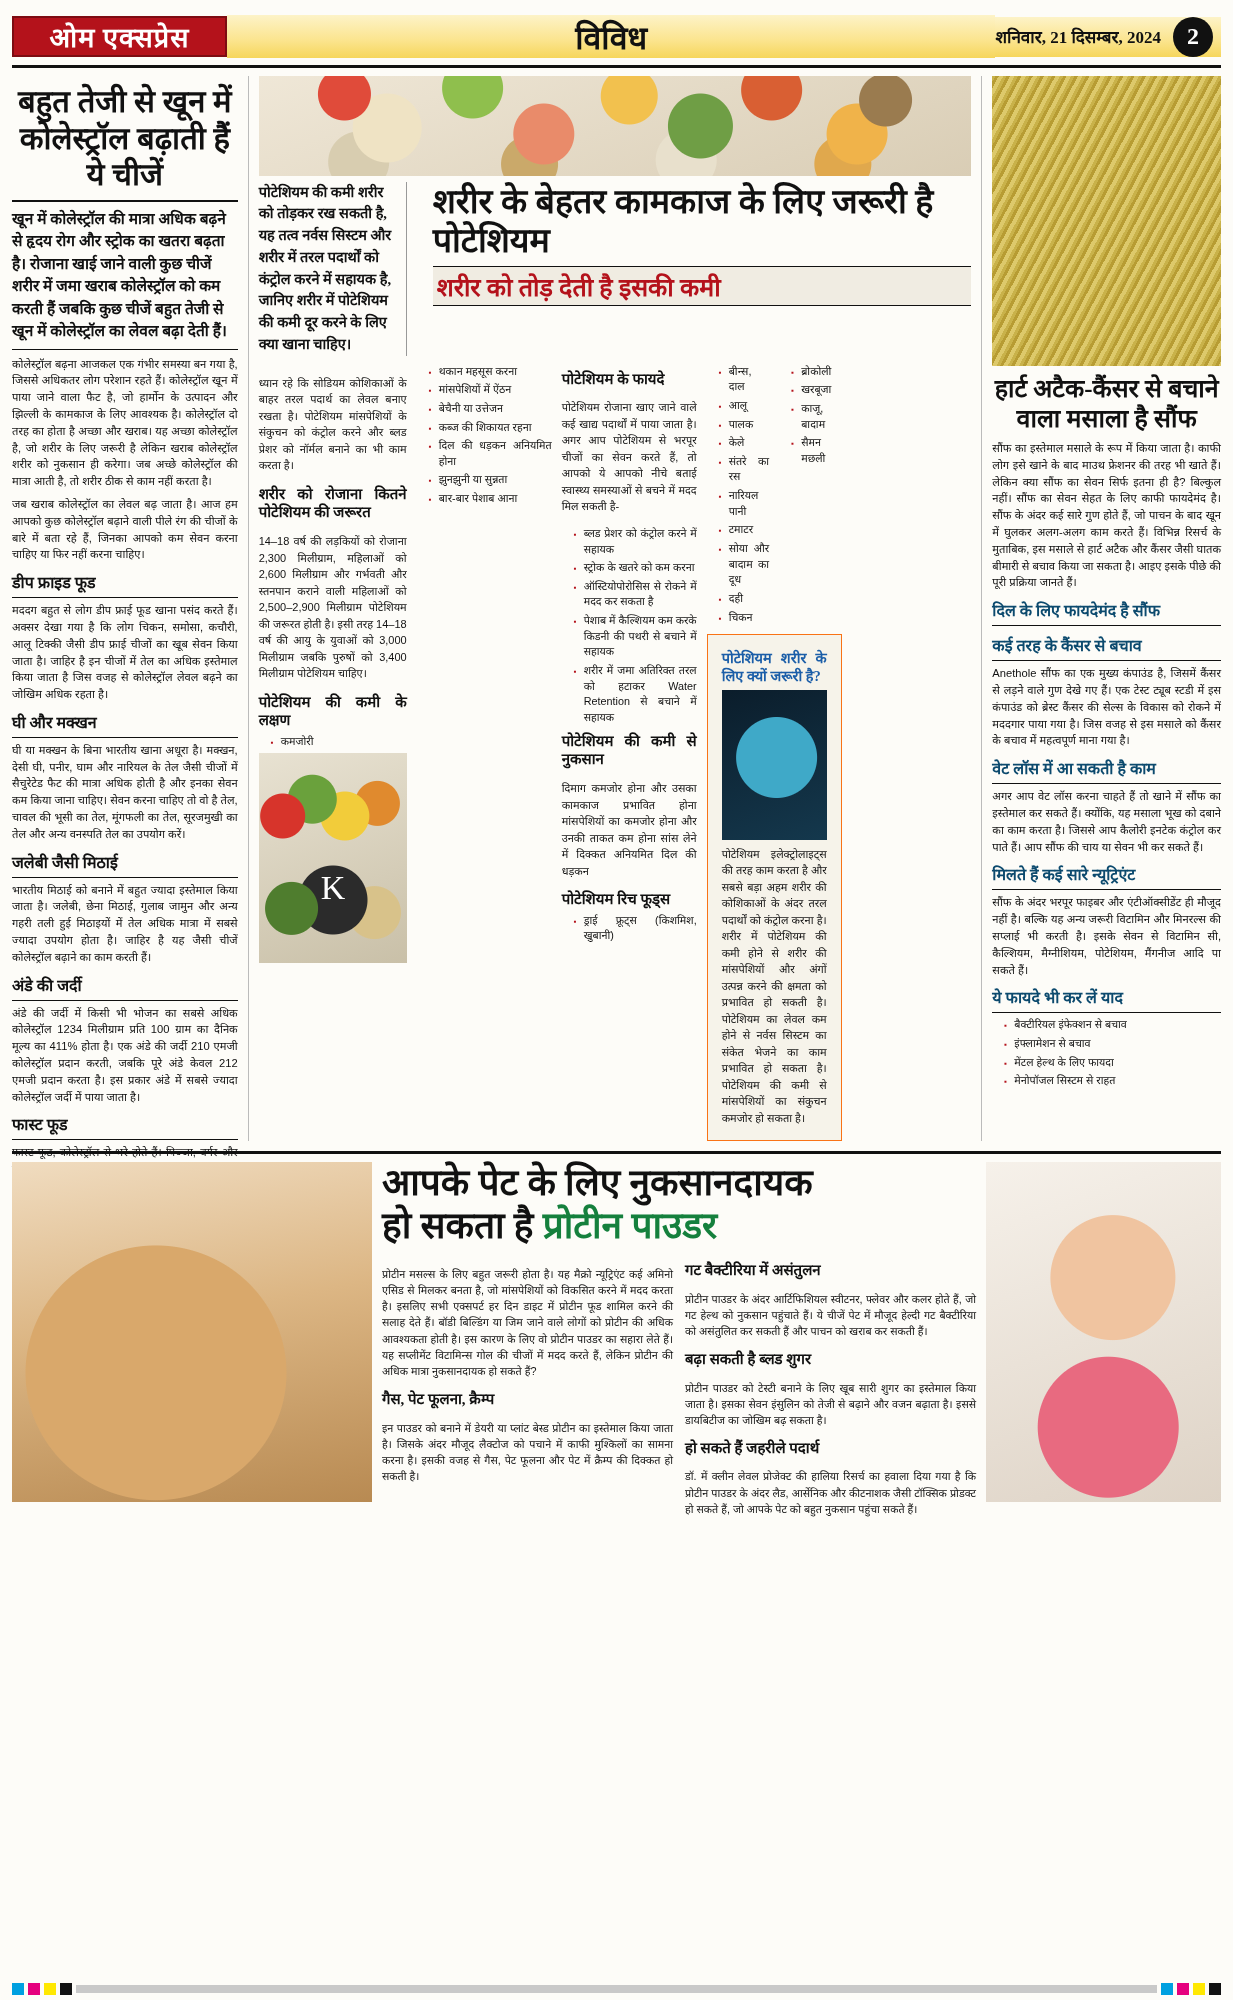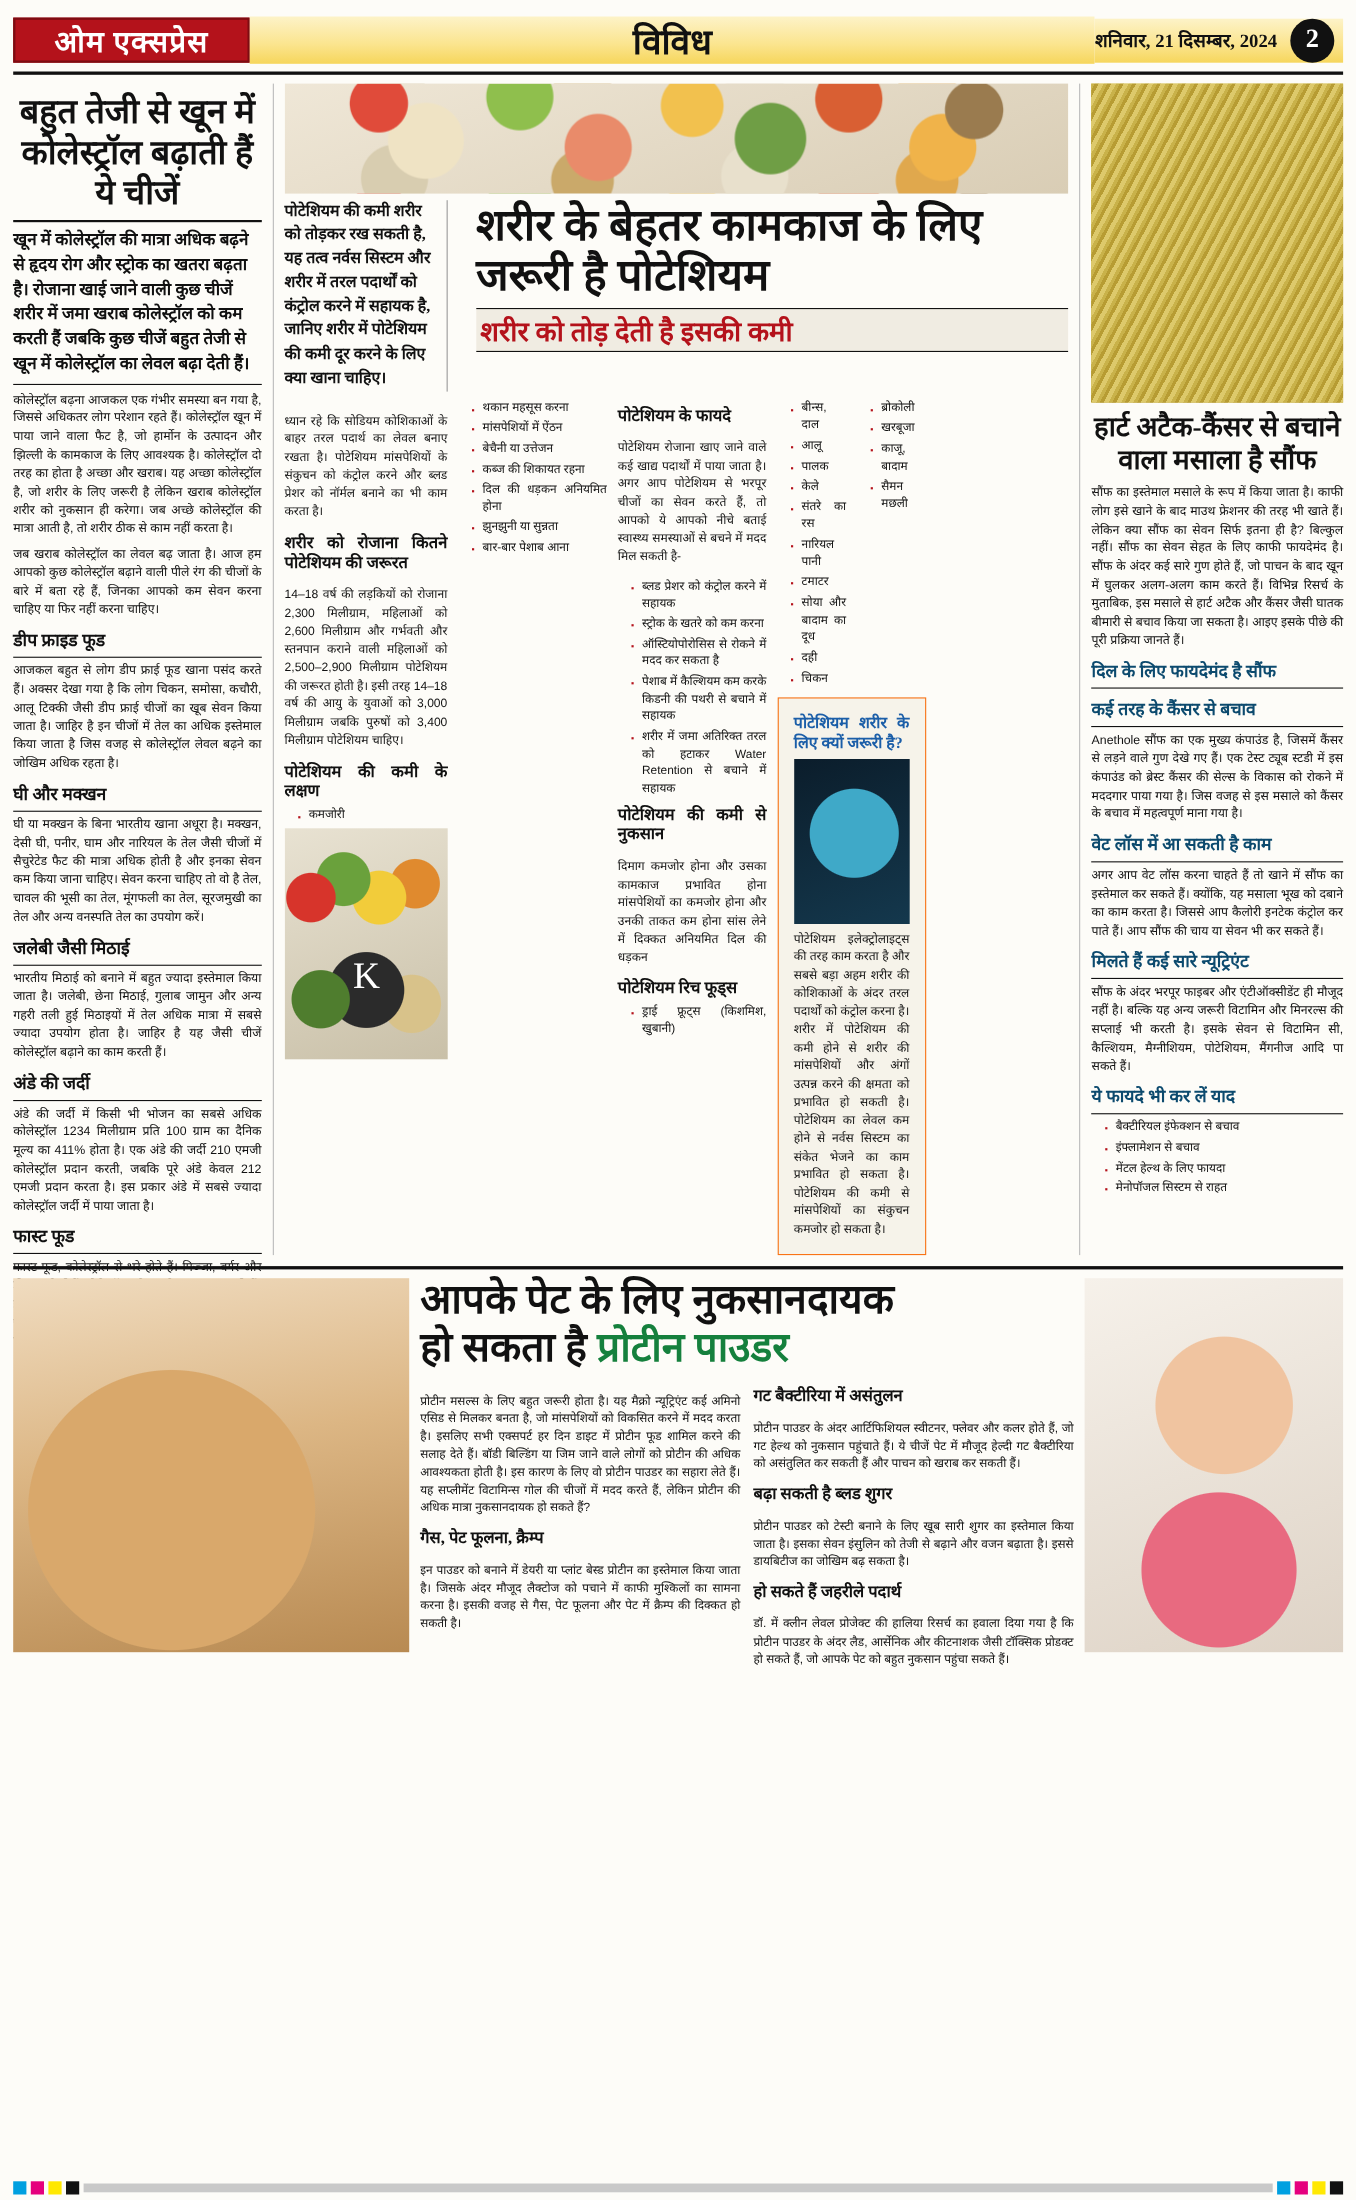--- a/index.html
+++ b/index.html
@@ -145,21 +145,21 @@
   
   .center-head-wrap { display:flex; gap:26px; margin-top:6px; }
   .center-kicker {
     width:148px; font-family:"Liberation Serif", serif; font-weight:bold; font-size:14.5px;
     line-height:1.5; border-right:1px solid #999; padding-right:8px;
   }
   .center-head {
     flex:1;
   }
   .center-head h2 {
-    margin:0; font-family:"Liberation Serif", serif; font-weight:bold; font-size:40px; line-height:1.15;
+    margin:0; font-family:"Liberation Serif", serif; font-weight:bold; font-size:34px; line-height:1.15;
   }
   .center-sub {
     margin-top:6px; background:#f0ece2; border-top:1px solid #111; border-bottom:1px solid #111;
     font-family:"Liberation Serif", serif; font-weight:bold; font-size:25px; color:#b4121b;
     padding:2px 4px;
   }
 
   .mid-cols { display:flex; gap:10px; margin-top:8px; }
   .mc { font-size:11px; line-height:1.5; text-align:justify; }
   .mc1 { width:148px; }
@@ -222,21 +222,21 @@
 
     <div class="col-left">
       <div class="img img-lipid"></div>
       <h1 class="head-left">बहुत तेजी से खून में कोलेस्ट्रॉल बढ़ाती हैं ये चीजें</h1>
       <div class="lead">खून में कोलेस्ट्रॉल की मात्रा अधिक बढ़ने से हृदय रोग और स्ट्रोक का खतरा बढ़ता है। रोजाना खाई जाने वाली कुछ चीजें शरीर में जमा खराब कोलेस्ट्रॉल को कम करती हैं जबकि कुछ चीजें बहुत तेजी से खून में कोलेस्ट्रॉल का लेवल बढ़ा देती हैं।</div>
       <div class="body-text">
         <p>कोलेस्ट्रॉल बढ़ना आजकल एक गंभीर समस्या बन गया है, जिससे अधिकतर लोग परेशान रहते हैं। कोलेस्ट्रॉल खून में पाया जाने वाला फैट है, जो हार्मोन के उत्पादन और झिल्ली के कामकाज के लिए आवश्यक है। कोलेस्ट्रॉल दो तरह का होता है अच्छा और खराब। यह अच्छा कोलेस्ट्रॉल है, जो शरीर के लिए जरूरी है लेकिन खराब कोलेस्ट्रॉल शरीर को नुकसान ही करेगा। जब अच्छे कोलेस्ट्रॉल की मात्रा आती है, तो शरीर ठीक से काम नहीं करता है।</p>
         <p>जब खराब कोलेस्ट्रॉल का लेवल बढ़ जाता है। आज हम आपको कुछ कोलेस्ट्रॉल बढ़ाने वाली पीले रंग की चीजों के बारे में बता रहे हैं, जिनका आपको कम सेवन करना चाहिए या फिर नहीं करना चाहिए।</p>
 
         <div class="sub">डीप फ्राइड फूड</div>
-        <p>आजकल बहुत से लोग डीप फ्राई फूड खाना पसंद करते हैं। अक्सर देखा गया है कि लोग चिकन, समोसा, कचौरी, आलू टिक्की जैसी डीप फ्राई चीजों का खूब सेवन किया जाता है। जाहिर है इन चीजों में तेल का अधिक इस्तेमाल किया जाता है जिस वजह से कोलेस्ट्रॉल लेवल बढ़ने का जोखिम अधिक रहता है।</p>
+        <p>मददग बहुत से लोग डीप फ्राई फूड खाना पसंद करते हैं। अक्सर देखा गया है कि लोग चिकन, समोसा, कचौरी, आलू टिक्की जैसी डीप फ्राई चीजों का खूब सेवन किया जाता है। जाहिर है इन चीजों में तेल का अधिक इस्तेमाल किया जाता है जिस वजह से कोलेस्ट्रॉल लेवल बढ़ने का जोखिम अधिक रहता है।</p>
 
         <div class="sub">घी और मक्खन</div>
         <p>घी या मक्खन के बिना भारतीय खाना अधूरा है। मक्खन, देसी घी, पनीर, घाम और नारियल के तेल जैसी चीजों में सैचुरेटेड फैट की मात्रा अधिक होती है और इनका सेवन कम किया जाना चाहिए। सेवन करना चाहिए तो वो है तेल, चावल की भूसी का तेल, मूंगफली का तेल, सूरजमुखी का तेल और अन्य वनस्पति तेल का उपयोग करें।</p>
 
         <div class="sub">जलेबी जैसी मिठाई</div>
         <p>भारतीय मिठाई को बनाने में बहुत ज्यादा इस्तेमाल किया जाता है। जलेबी, छेना मिठाई, गुलाब जामुन और अन्य गहरी तली हुई मिठाइयों में तेल अधिक मात्रा में सबसे ज्यादा उपयोग होता है। जाहिर है यह जैसी चीजें कोलेस्ट्रॉल बढ़ाने का काम करती हैं।</p>
 
         <div class="sub">अंडे की जर्दी</div>
         <p>अंडे की जर्दी में किसी भी भोजन का सबसे अधिक कोलेस्ट्रॉल 1234 मिलीग्राम प्रति 100 ग्राम का दैनिक मूल्य का 411% होता है। एक अंडे की जर्दी 210 एमजी कोलेस्ट्रॉल प्रदान करती, जबकि पूरे अंडे केवल 212 एमजी प्रदान करता है। इस प्रकार अंडे में सबसे ज्यादा कोलेस्ट्रॉल जर्दी में पाया जाता है।</p>
 

